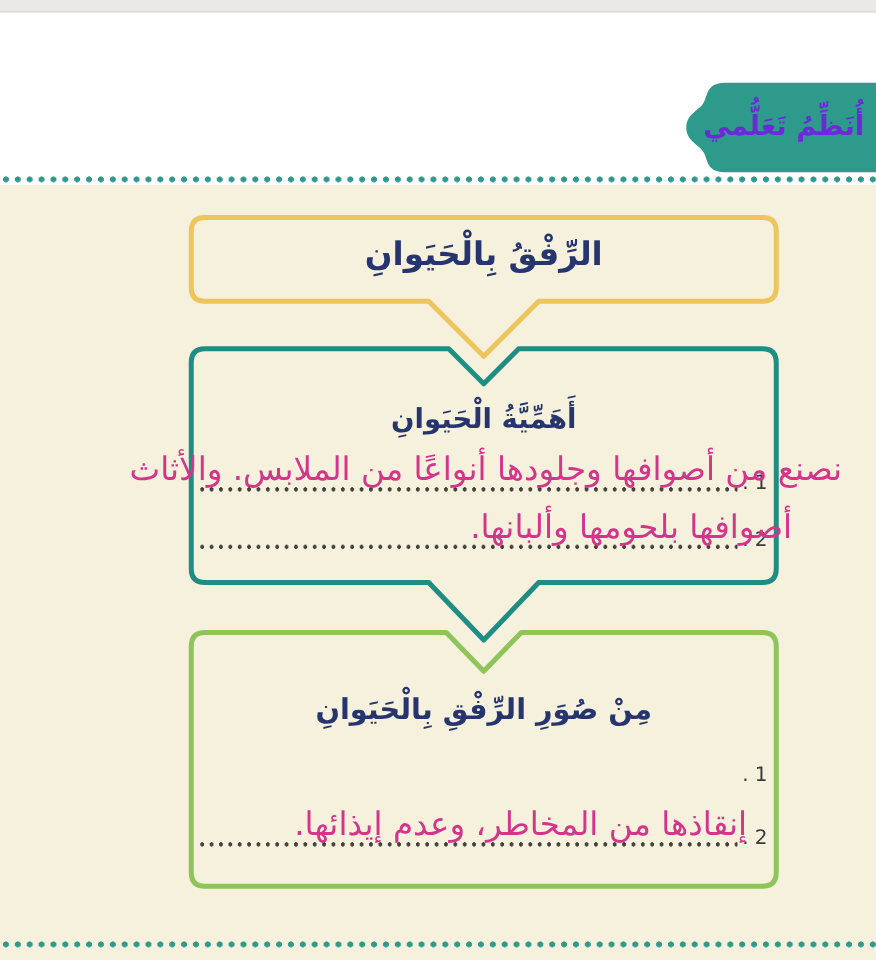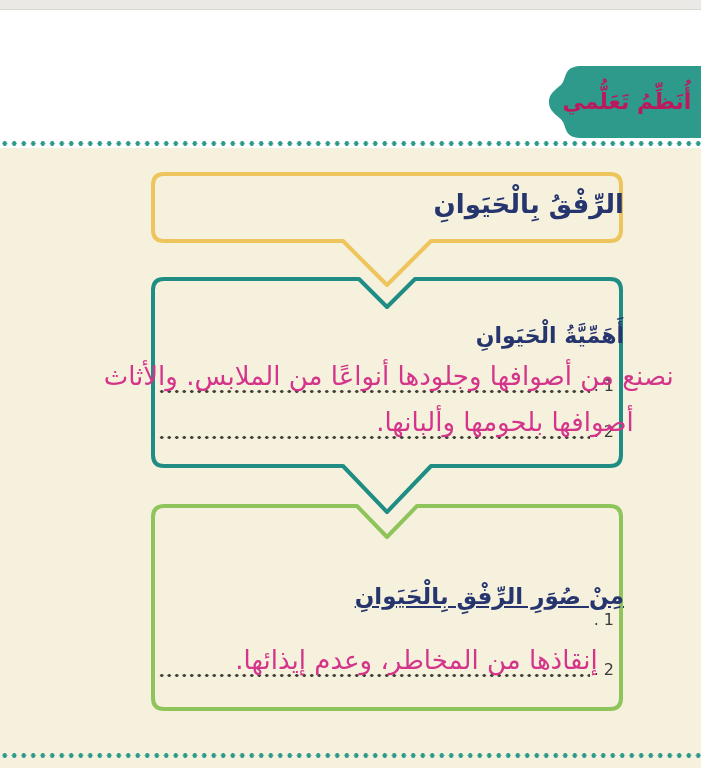--- a/index.html
+++ b/index.html
@@ -21,31 +21,31 @@
     background-image:radial-gradient(circle,#2e9a8c 2.2px,rgba(0,0,0,0) 2.6px);
     background-size:9.5px 7px;background-repeat:repeat-x;background-position:left center;
   }
   .dotline.top{top:140px;}
   .dotline.bottom{top:752px;}
   .badge{position:absolute;top:66px;right:0;width:158px;height:72px;}
   .badge svg{position:absolute;top:0;left:0;}
   .badge .label{
     position:absolute;top:0;left:14px;right:4px;bottom:0;
     display:flex;align-items:center;justify-content:center;
-    color:#be185d;font-size:22px;font-weight:bold;direction:rtl;line-height:1.2;
+    color:#6d28d9;font-size:22px;font-weight:bold;direction:rtl;line-height:1.2;
   }
   .boxsvg{position:absolute;left:150px;width:474px;}
   .boxsvg path{fill:none;stroke-width:4;stroke-linejoin:round;stroke-linecap:round;}
   .box-title{
-    position:absolute;left:150px;width:474px;text-align:right;direction:rtl;
+    position:absolute;left:150px;width:474px;text-align:center;direction:rtl;
     color:#26356e;font-weight:bold;line-height:1.45;
   }
   .title-root{top:186px;font-size:26px;}
   .title-importance{top:320px;font-size:22px;}
-  .title-forms{top:580px;font-size:23px;text-decoration:underline;}
+  .title-forms{top:552px;font-size:23px;}
   .item-row{
     position:absolute;left:158px;width:456px;height:32px;
     display:flex;direction:rtl;align-items:flex-end;
   }
   .item-row .num{
     color:#3a3a3a;font-size:16px;line-height:1;margin:0 0 0 3px;
   }
   .item-row .sep{
     color:#3a3a3a;font-size:16px;line-height:1;margin:0 2px 0 4px;
   }

